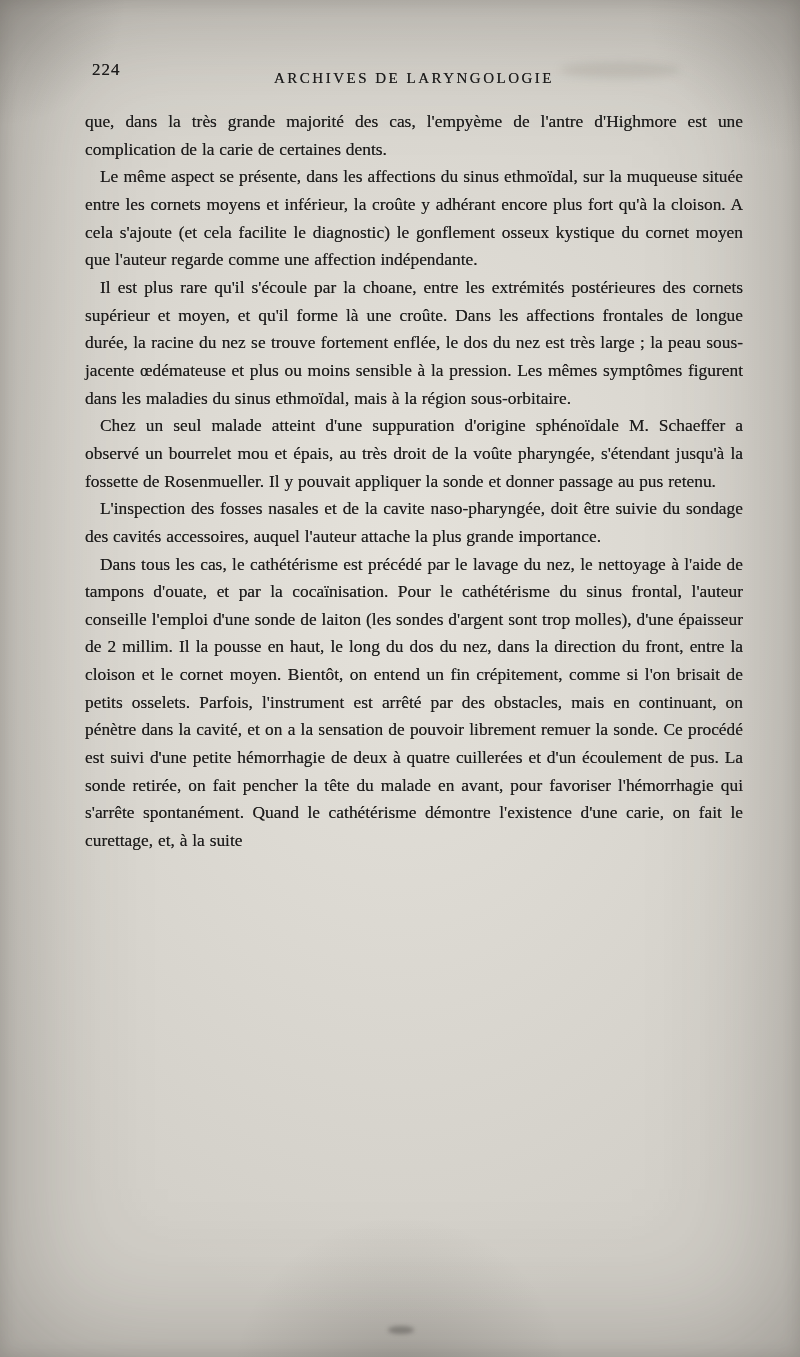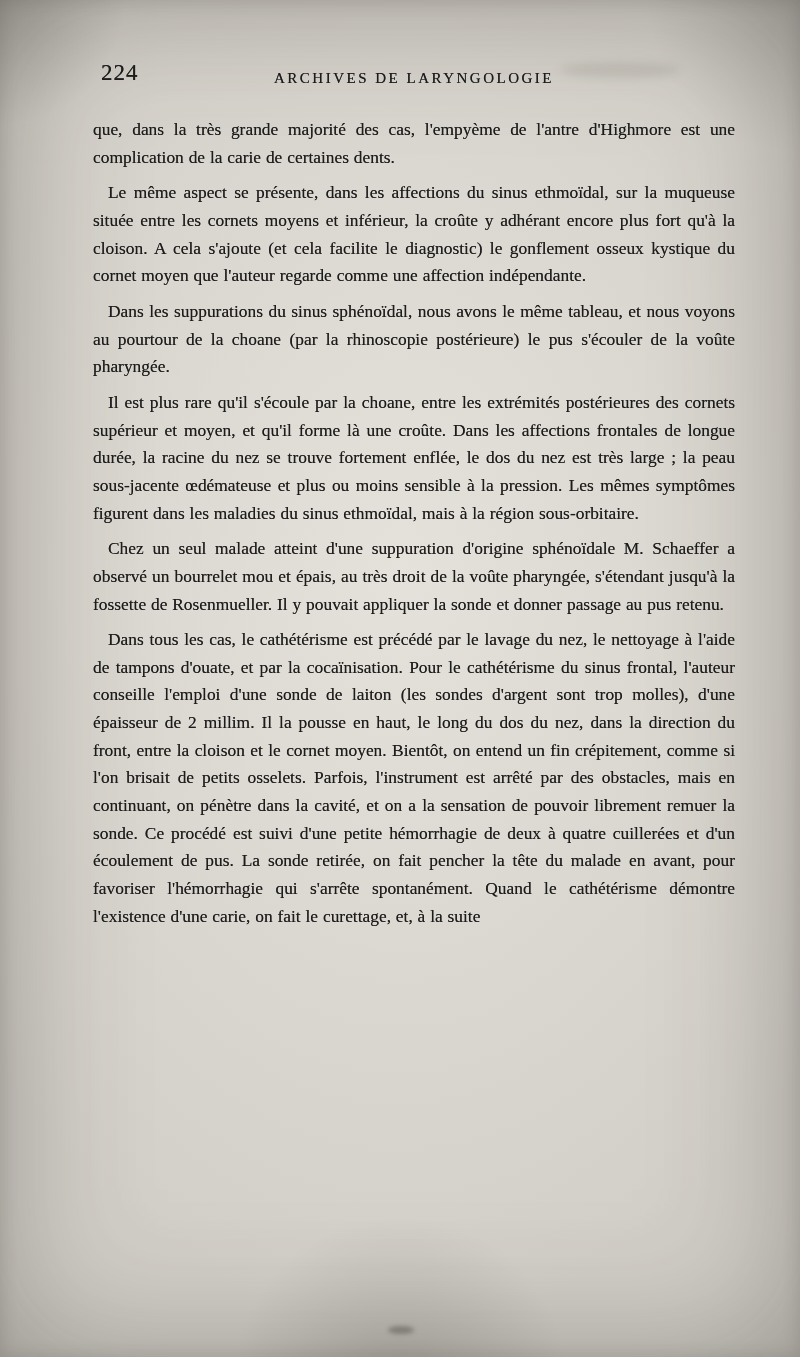--- a/index.html
+++ b/index.html
@@ -33,23 +33,23 @@
   }
   .header-row {
     position: absolute;
     top: 58px;
     left: 85px;
     width: 658px;
     height: 28px;
   }
   .page-number {
     position: absolute;
-    left: 16px;
+    left: 7px;
     top: 2px;
-    font-size: 23px;
+    font-size: 17px;
     letter-spacing: 1px;
     text-shadow: 0 0 0.5px rgba(20,18,16,0.7);
   }
   .running-header {
     position: absolute;
     left: 0;
     right: 0;
     top: 12px;
     text-align: center;
     font-size: 15px;
@@ -61,21 +61,21 @@
     top: 108px;
     left: 85px;
     width: 658px;
     font-size: 17.4px;
     line-height: 27.65px;
     text-align: justify;
     text-shadow: 0 0 0.45px rgba(20,18,16,0.65);
     word-spacing: 0.5px;
   }
   .body-text p {
-    margin: 8px;
+    margin: 0;
     text-indent: 15px;
   }
   .body-text p.no-indent {
     text-indent: 0;
   }
   .artifact {
     position: absolute;
     pointer-events: none;
     border-radius: 50%;
   }
@@ -102,22 +102,22 @@
 <div class="page">
 
   <div class="header-row">
     <span class="page-number">224</span>
     <span class="running-header">ARCHIVES DE LARYNGOLOGIE</span>
   </div>
 
   <div class="body-text">
     <p class="no-indent">que, dans la très grande majorité des cas, l'empyème de l'antre d'Highmore est une complication de la carie de certaines dents.</p>
     <p>Le même aspect se présente, dans les affections du sinus ethmoïdal, sur la muqueuse située entre les cornets moyens et inférieur, la croûte y adhérant encore plus fort qu'à la cloison. A cela s'ajoute (et cela facilite le diagnostic) le gonflement osseux kystique du cornet moyen que l'auteur regarde comme une affection indépendante.</p>
-    <p>Dans les suppurations du sinus sphénoïdal, nous avons le même tableau, et nous voyons au pourtour de la choane (par la rhinoscopie postérieure) le pus s'écouler de la voûte pharyngée.</p>
     <p>Il est plus rare qu'il s'écoule par la choane, entre les extrémités postérieures des cornets supérieur et moyen, et qu'il forme là une croûte. Dans les affections frontales de longue durée, la racine du nez se trouve fortement enflée, le dos du nez est très large ; la peau sous-jacente œdémateuse et plus ou moins sensible à la pression. Les mêmes symptômes figurent dans les maladies du sinus ethmoïdal, mais à la région sous-orbitaire.</p>
     <p>Chez un seul malade atteint d'une suppuration d'origine sphénoïdale M. Schaeffer a observé un bourrelet mou et épais, au très droit de la voûte pharyngée, s'étendant jusqu'à la fossette de Rosenmueller. Il y pouvait appliquer la sonde et donner passage au pus retenu.</p>
+    <p>L'inspection des fosses nasales et de la cavite naso-pharyngée, doit être suivie du sondage des cavités accessoires, auquel l'auteur attache la plus grande importance.</p>
     <p>Dans tous les cas, le cathétérisme est précédé par le lavage du nez, le nettoyage à l'aide de tampons d'ouate, et par la cocaïnisation. Pour le cathétérisme du sinus frontal, l'auteur conseille l'emploi d'une sonde de laiton (les sondes d'argent sont trop molles), d'une épaisseur de 2 millim. Il la pousse en haut, le long du dos du nez, dans la direction du front, entre la cloison et le cornet moyen. Bientôt, on entend un fin crépitement, comme si l'on brisait de petits osselets. Parfois, l'instrument est arrêté par des obstacles, mais en continuant, on pénètre dans la cavité, et on a la sensation de pouvoir librement remuer la sonde. Ce procédé est suivi d'une petite hémorrhagie de deux à quatre cuillerées et d'un écoulement de pus. La sonde retirée, on fait pencher la tête du malade en avant, pour favoriser l'hémorrhagie qui s'arrête spontanément. Quand le cathétérisme démontre l'existence d'une carie, on fait le curettage, et, à la suite</p>
   </div>
 
   <div class="artifact smudge-header"></div>
   <div class="artifact smudge-bottom"></div>
 
 </div>
 
 </body></html>

